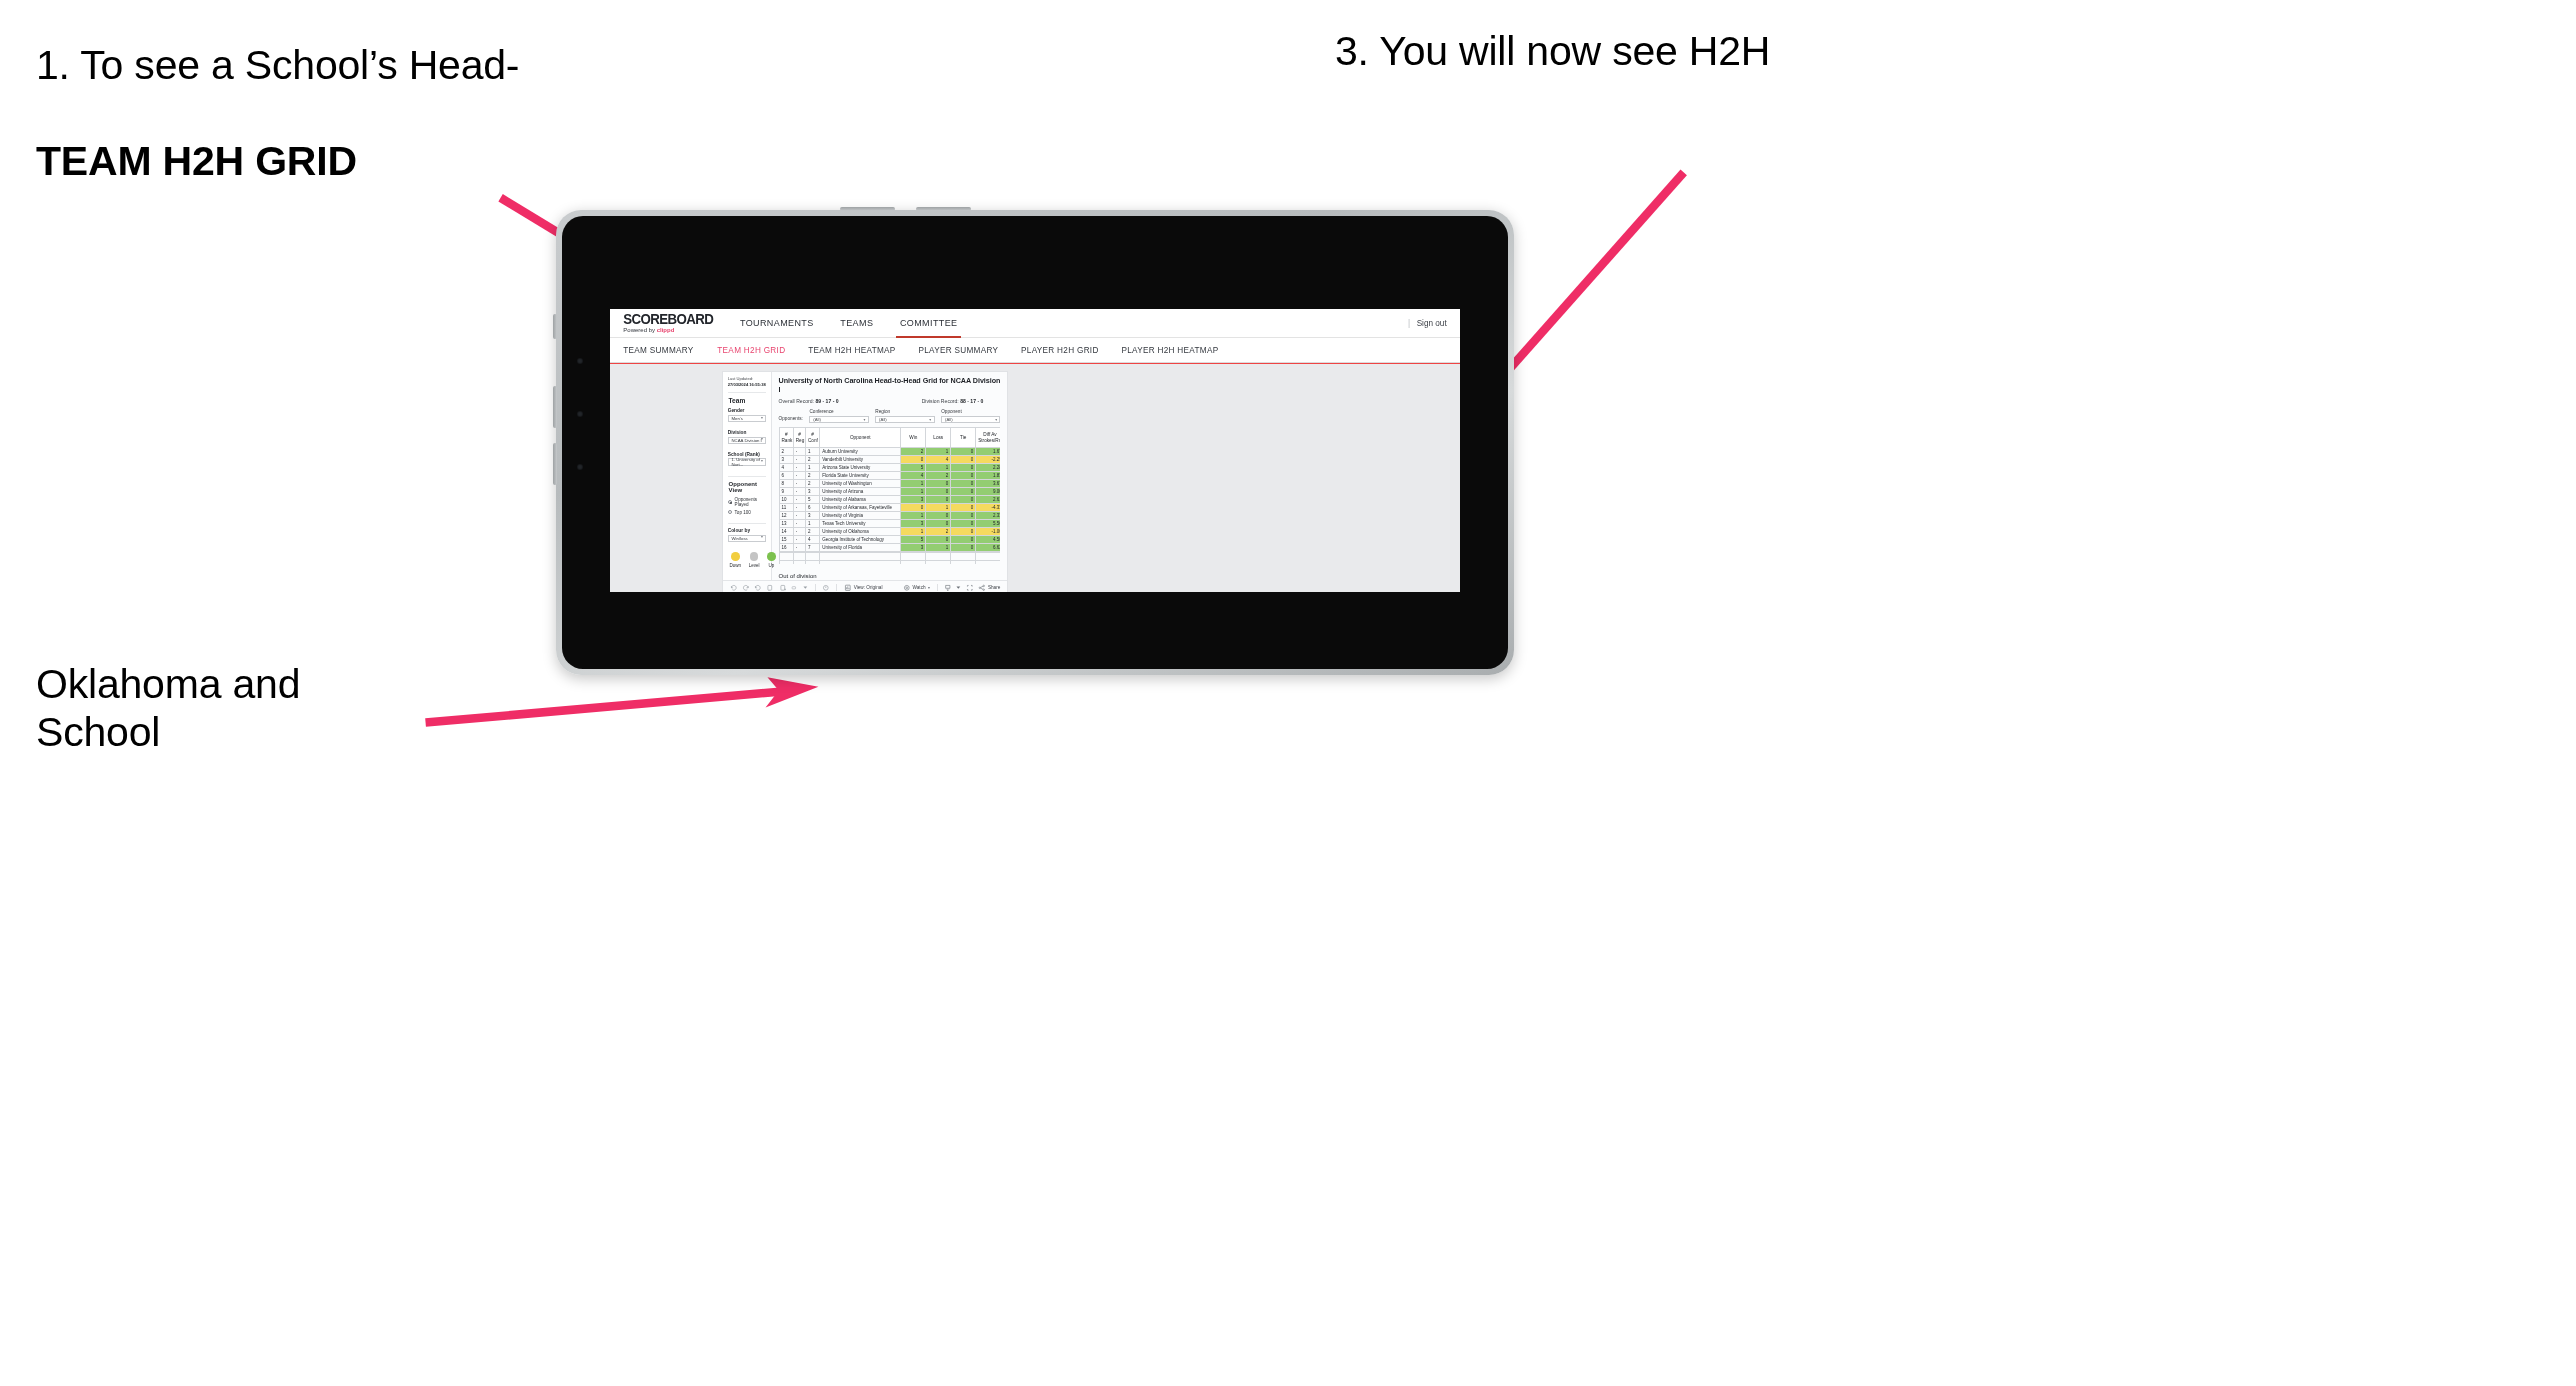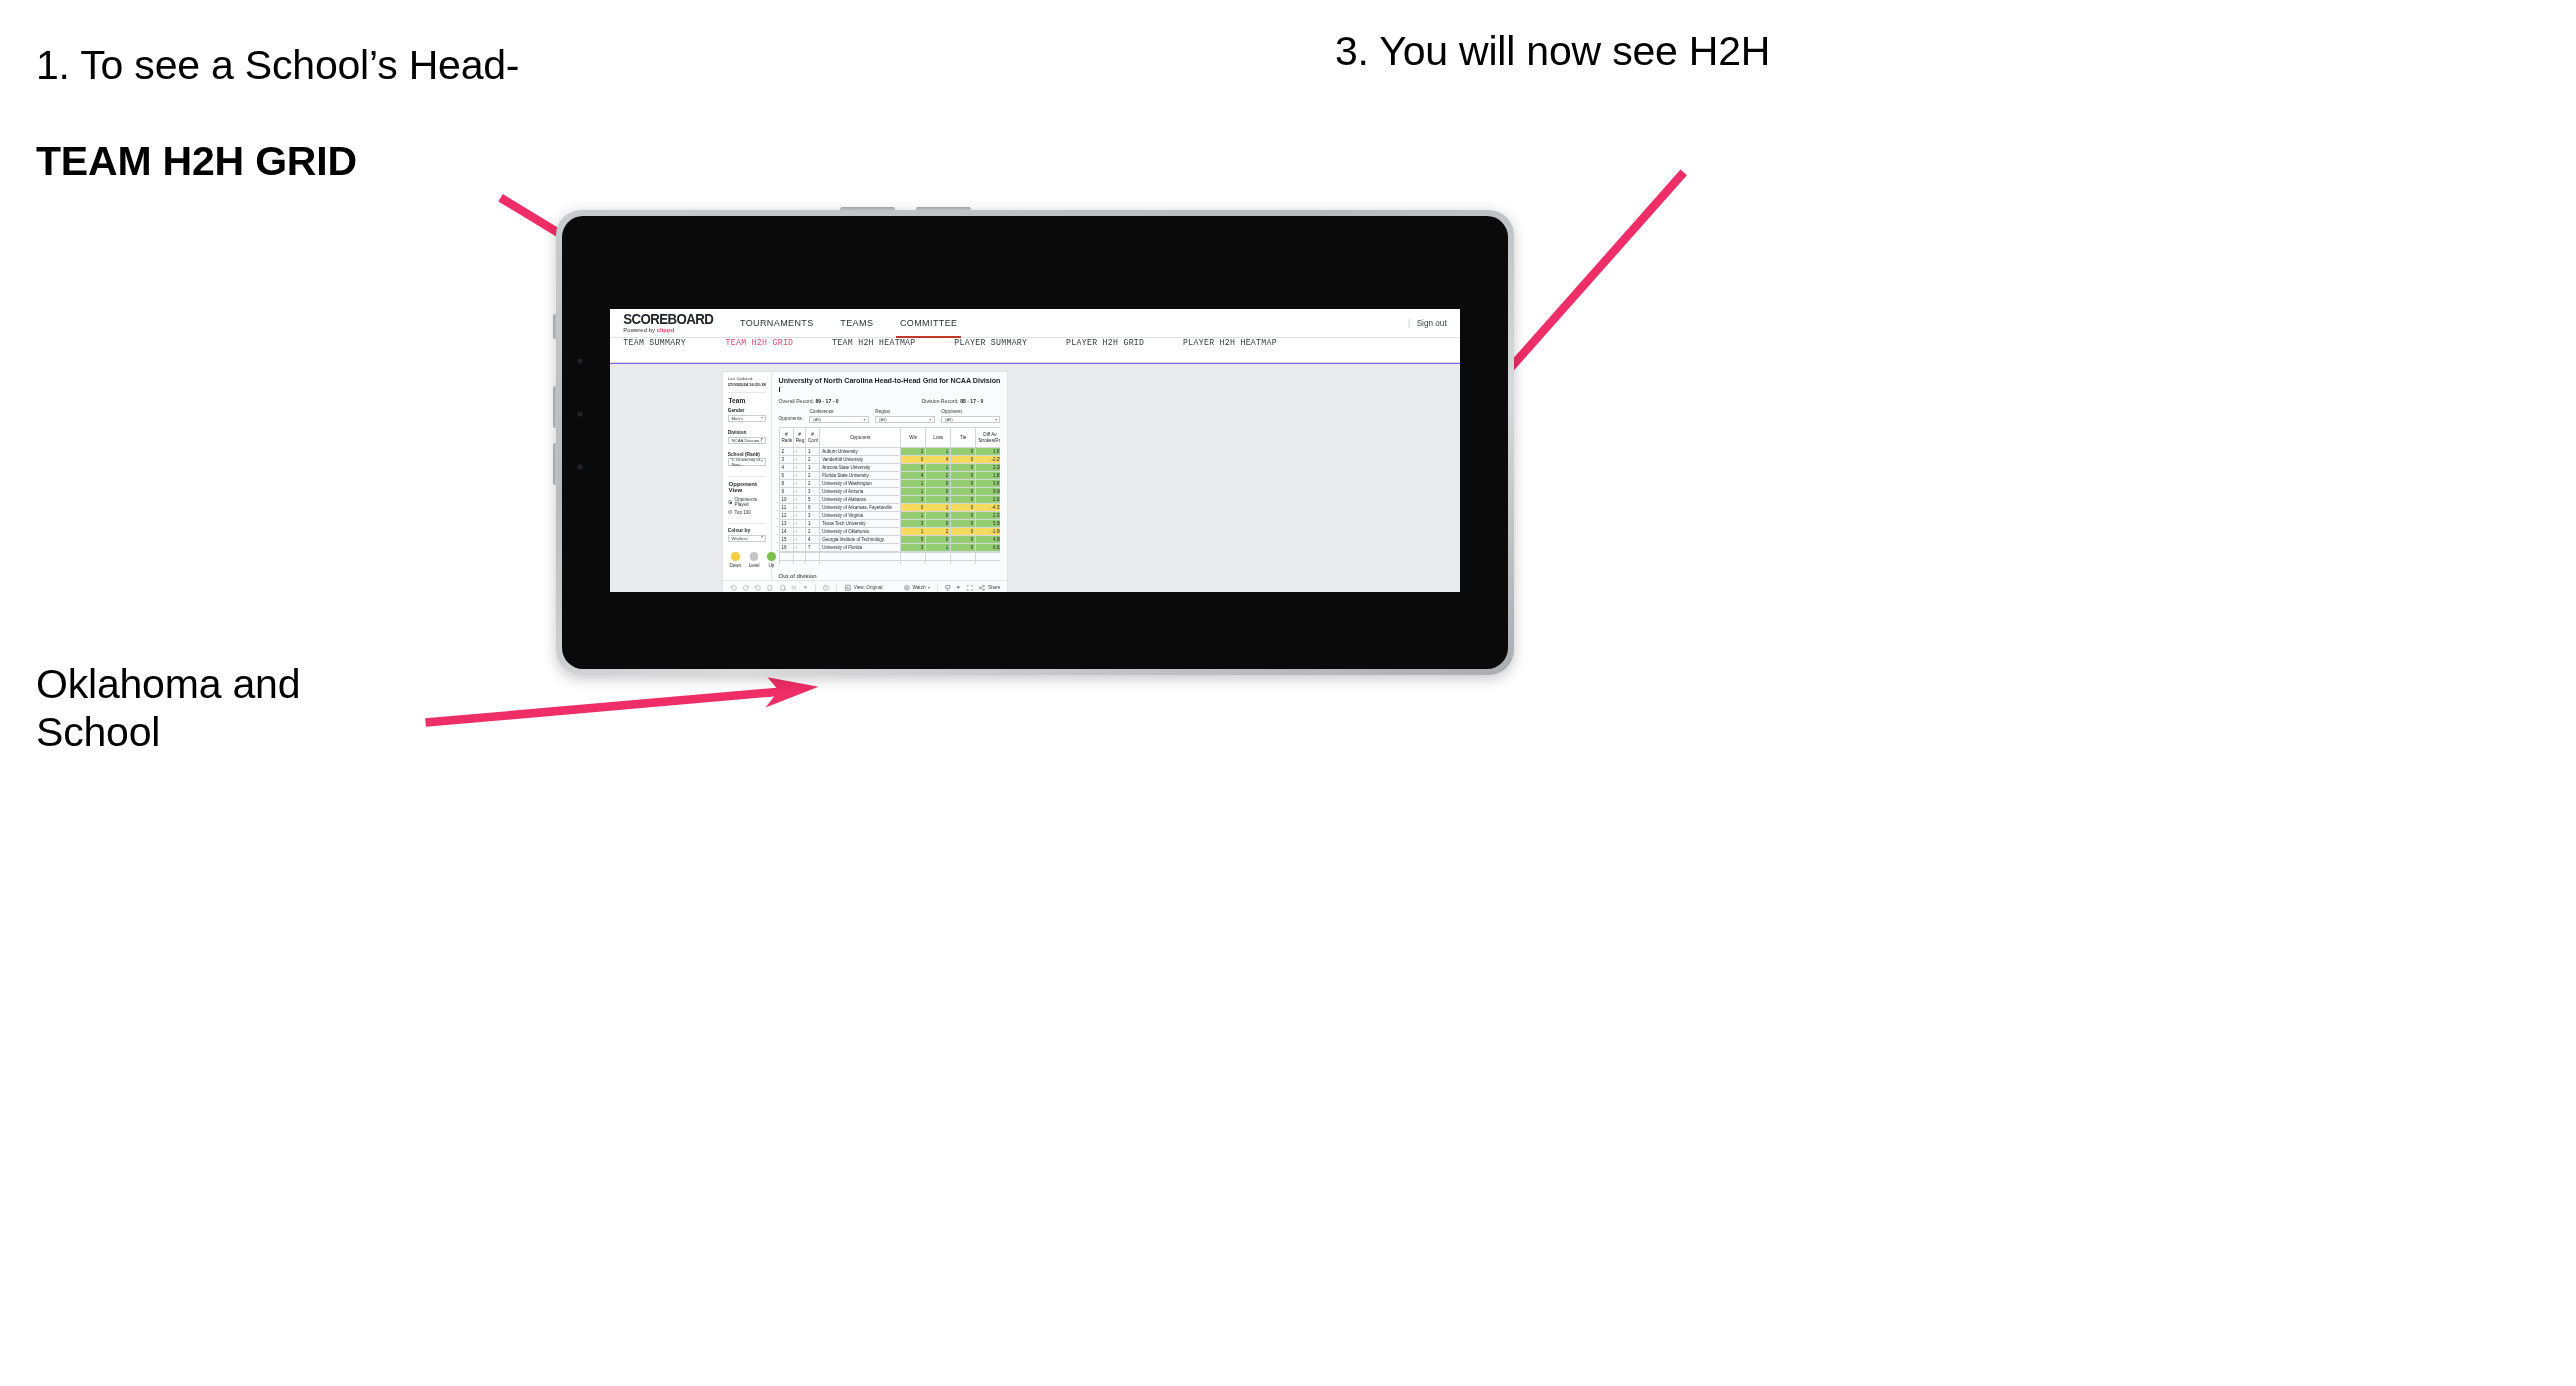--- a/index.html
+++ b/index.html
@@ -63,21 +63,21 @@
   #top-btn2 {
     position:absolute; top:-2.8px; left:360px; width:55px; height:3.8px;
     border-radius:1.9px; background: linear-gradient(180deg,#9ea2a4,#c6c9cb);
   }
 
   
   #screen {
     position: absolute;
     left: 54px; top: 99px;
     width: 850px; height: 283px;
-    background: #8b5cf6;
+    background: #ef4444;
     overflow: hidden;
   }
 
   
   #topnav {
     height: 29px; background: #fff;
     display: flex; align-items: center;
     border-bottom: 0.9px solid #e3e3e3;
     position: relative;
   }
@@ -99,22 +99,22 @@
     height:1.9px; background:#c0392b;
   }
   #topnav-right {
     margin-left:auto; display:flex; align-items:center; gap:6.6px;
     padding-right:13.3px; font-size:8.2px; color:#3b3f46;
   }
   .sep-v { color:#b9bcc0; }
 
   
   #subtabs {
-    height: 25px; background:#fff; display:flex; 
-    border-bottom:0.9px solid #dcdcdc; padding-left:13.3px; gap:16px;font-family:Liberation Mono, monospace;
+    height: 25px; background:#fff; display:flex; align-items:center;
+    border-bottom:0.9px solid #dcdcdc; padding-left:13.3px; gap:0;
   }
   .subtab {
     font-size:8.2px; letter-spacing:0.3px; color:#33373e;
     padding: 0 11.4px; cursor:pointer; white-space:nowrap;
   }
   .subtab:first-child { padding-left:0; padding-right:12.3px; }
   .subtab.active { color:#e8456f; }
 
   
   #workbook-area {

